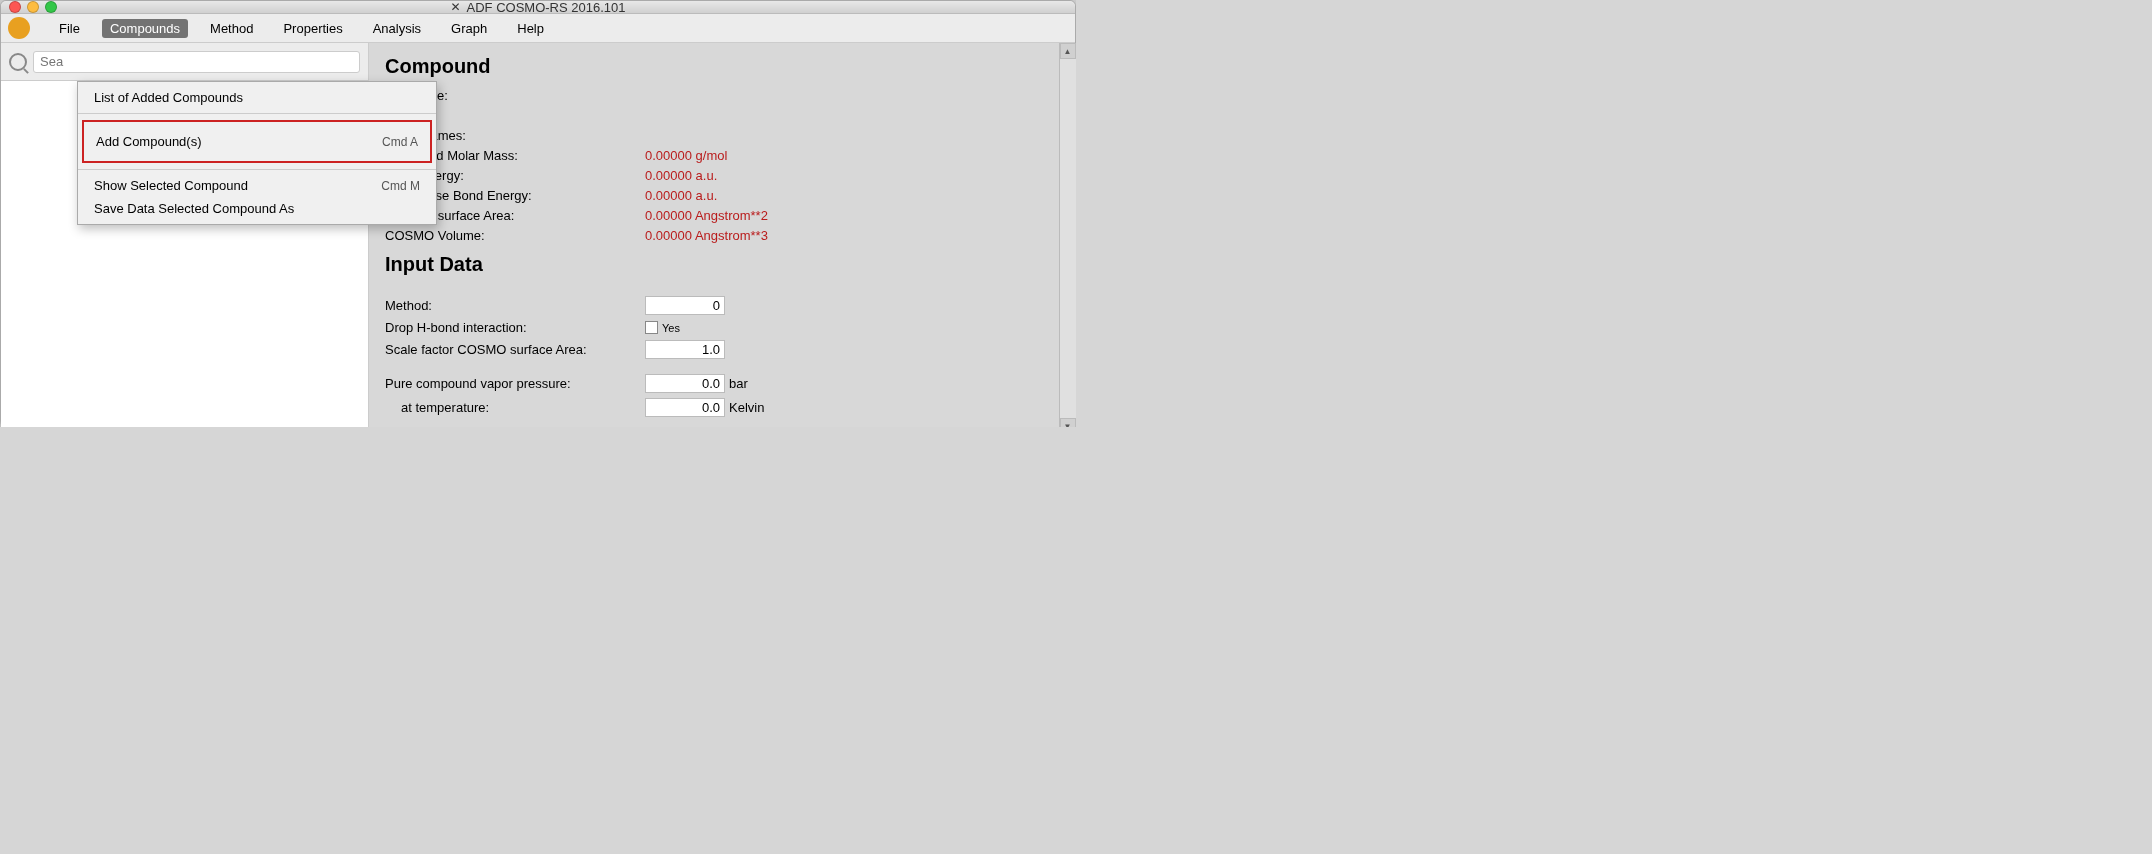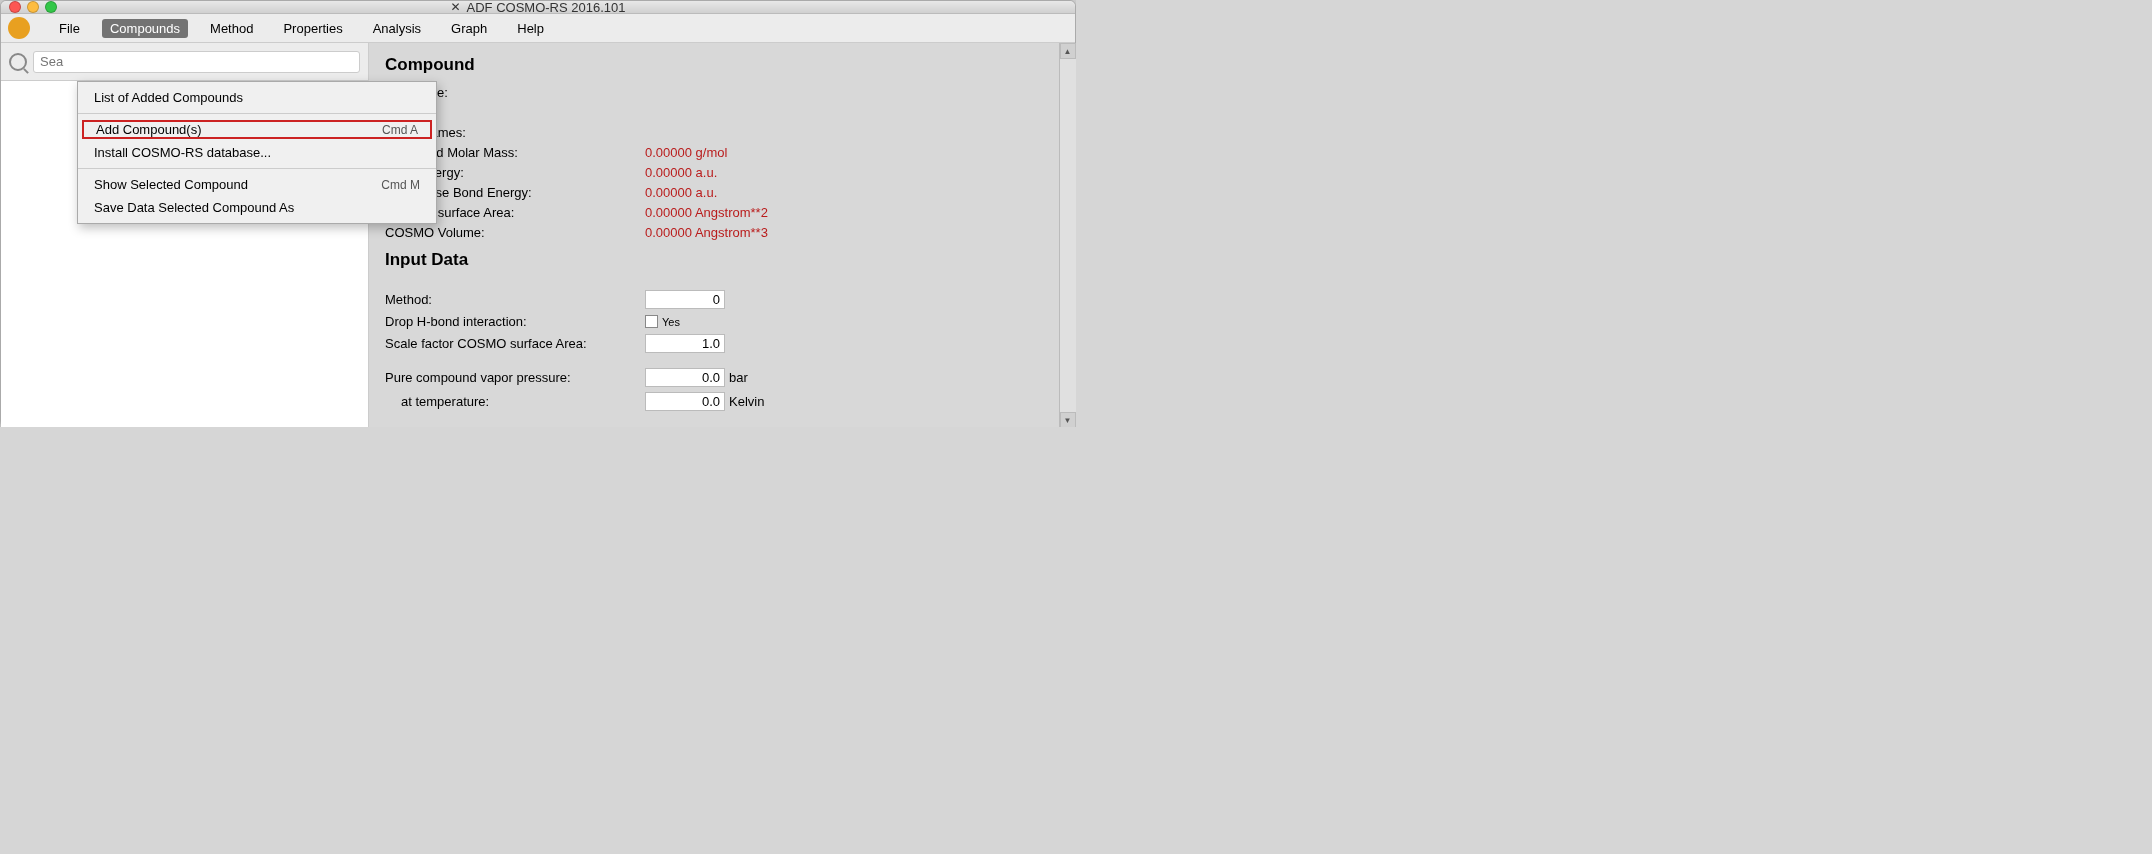--- a/index.html
+++ b/index.html
@@ -206,21 +206,21 @@
       cursor: pointer;
       display: flex;
       justify-content: space-between;
       align-items: center;
     }
 
     .add-compound-btn {
       display: flex;
       justify-content: space-between;
       align-items: center;
-      padding: 0 12px;
+      padding: 12px 12px;
       font-size: 13px;
       background: #f0f0f0;
       border: 2px solid #cc2222;
       cursor: pointer;
       width: 100%;
     }
 
     .dropdown-shortcut {
       color: #555;
       font-size: 12px;
@@ -264,21 +264,21 @@
     }
 
     .right-content {
       flex: 1;
       padding: 12px 16px;
       overflow-y: auto;
     }
 
     .section-title {
       font-weight: bold;
-      font-size: 17px;
+      font-size: 20px;
       margin-bottom: 10px;
     }
 
     .field-row {
       display: flex;
       margin-bottom: 5px;
       font-size: 13px;
       align-items: center;
     }
 
@@ -395,21 +395,20 @@
         <div class="dropdown-item">List of Added Compounds</div>
         <div class="dropdown-separator"></div>
 
         <div style="padding: 2px 4px;">
           <div class="add-compound-btn">
             <span>Add Compound(s)</span>
             <span class="dropdown-shortcut">Cmd A</span>
           </div>
         </div>
 
-        <div class="dropdown-item">Install COSMO-RS database...</div>
 
         <div class="dropdown-separator"></div>
 
         <div class="dropdown-item">
           <span>Show Selected Compound</span>
           <span class="dropdown-shortcut">Cmd M</span>
         </div>
         <div class="dropdown-item">Save Data Selected Compound As</div>
       </div>
     </div>

